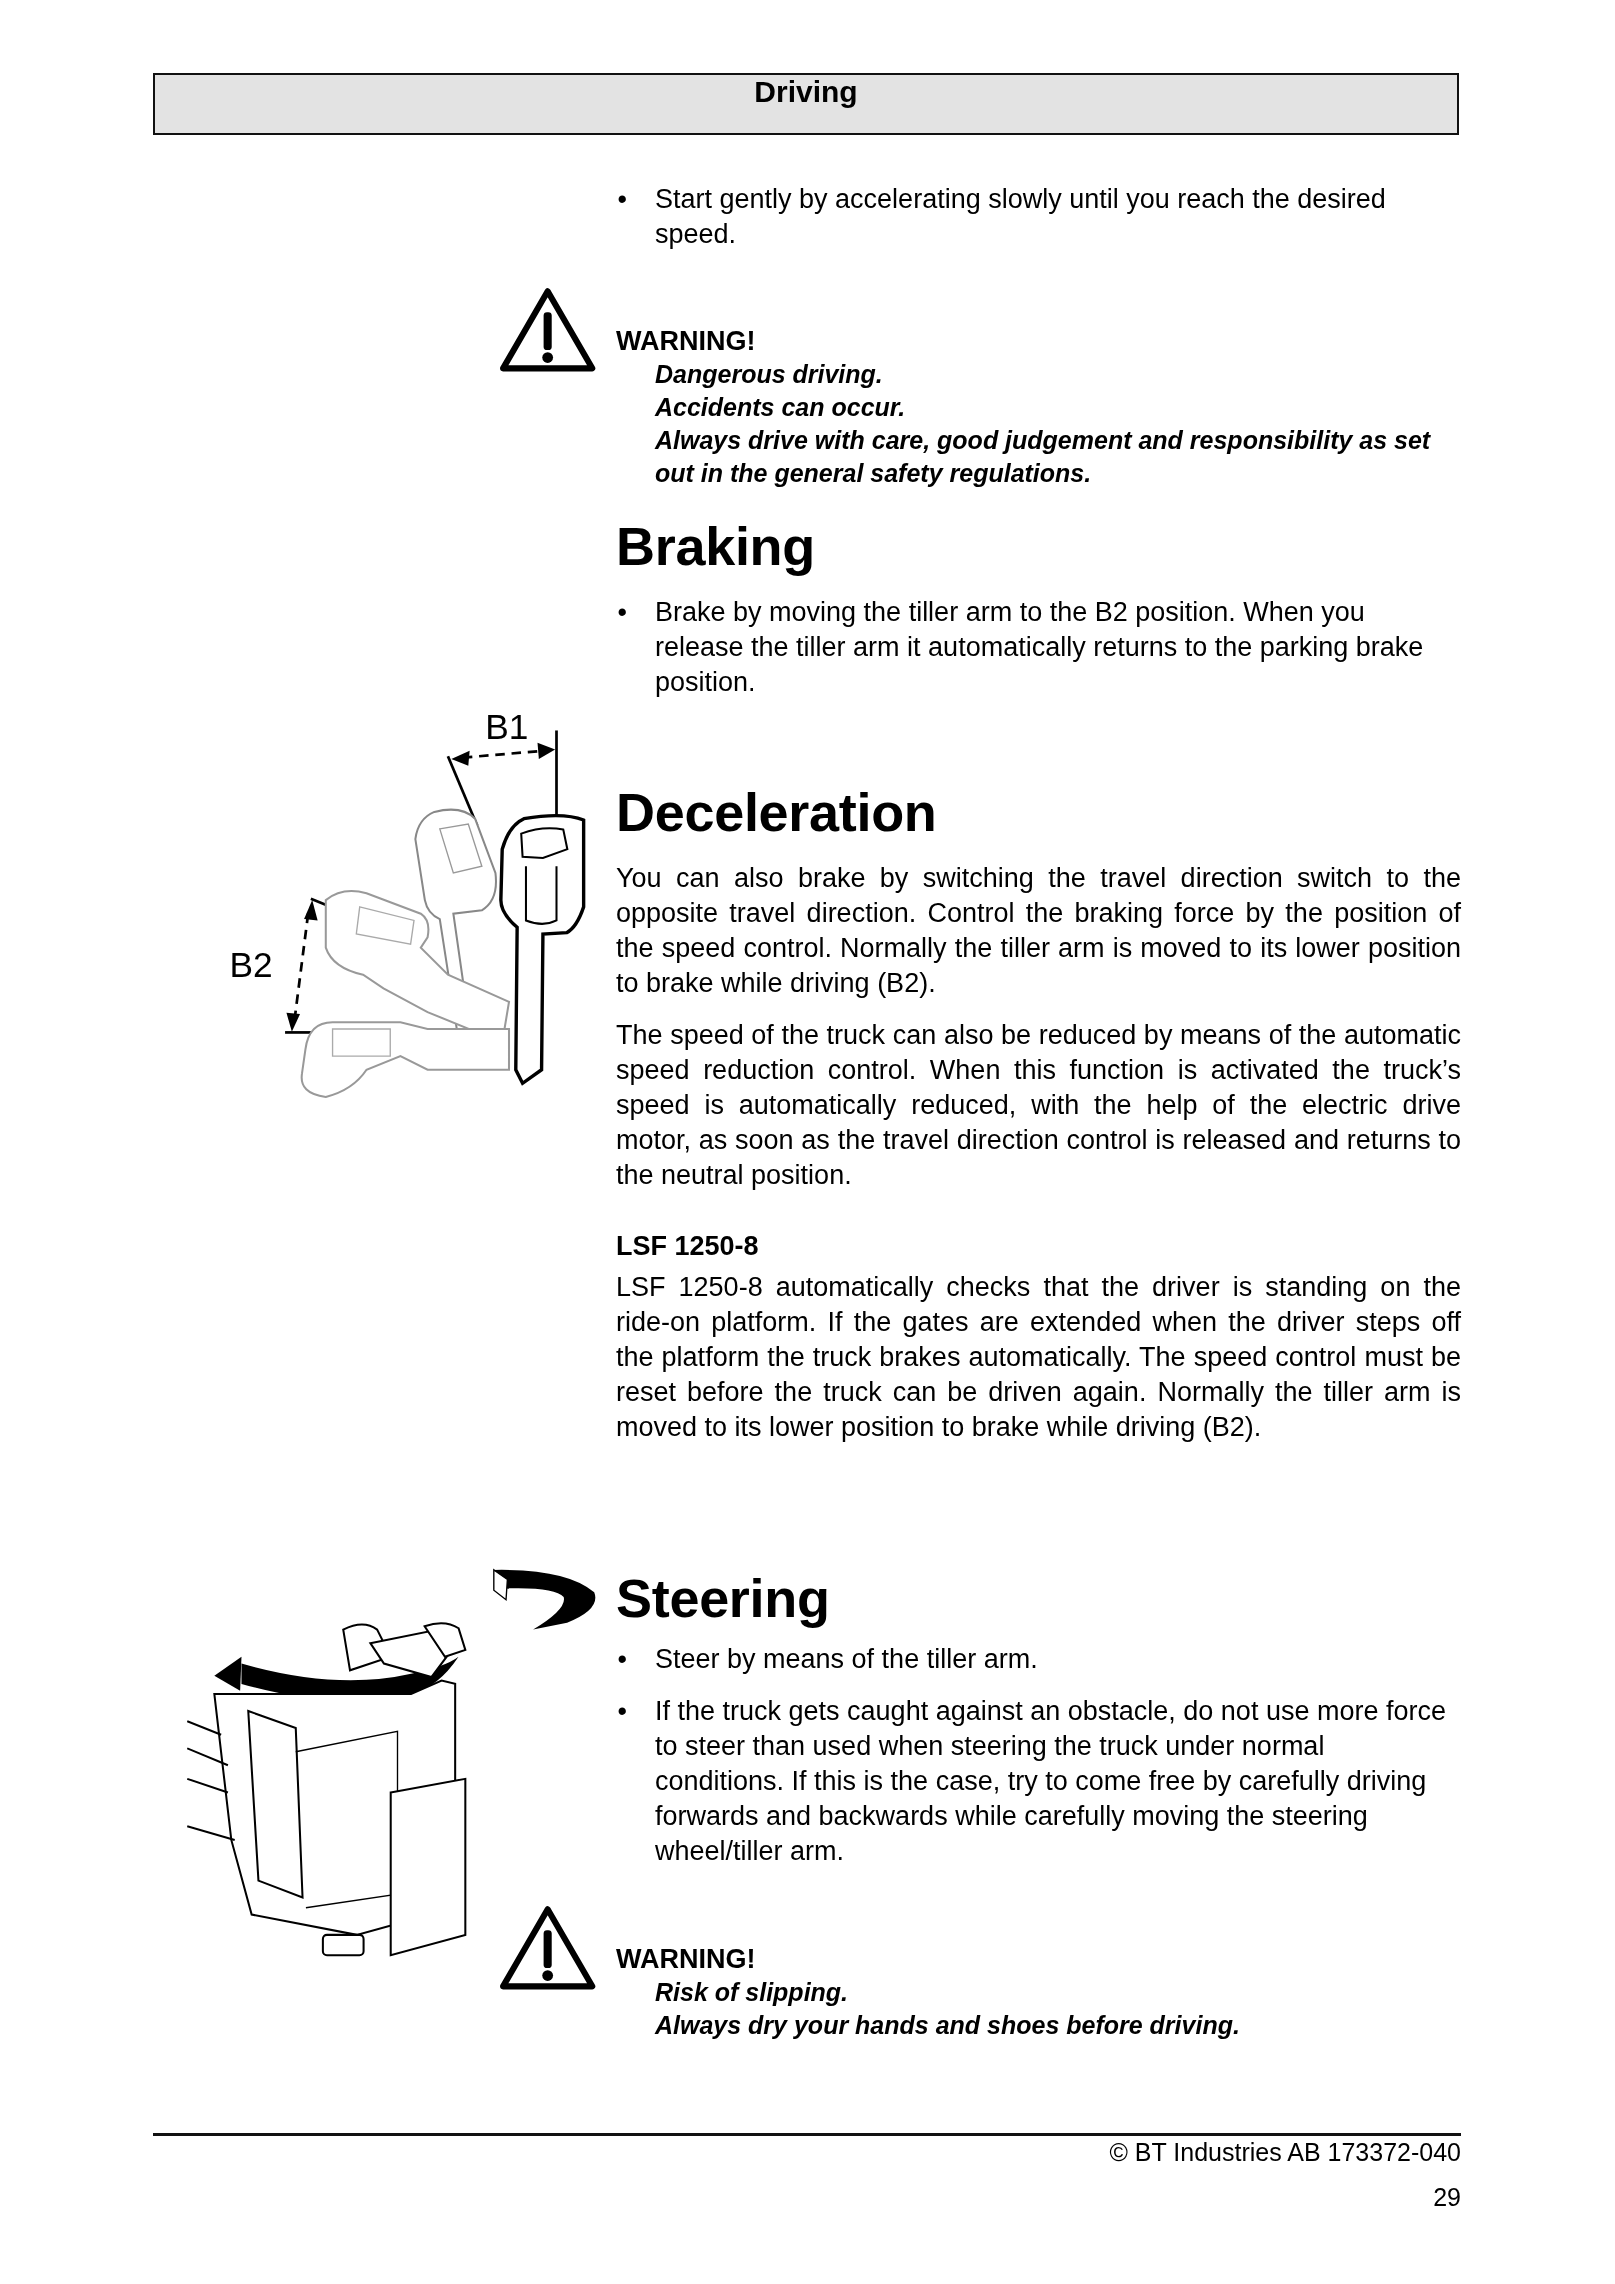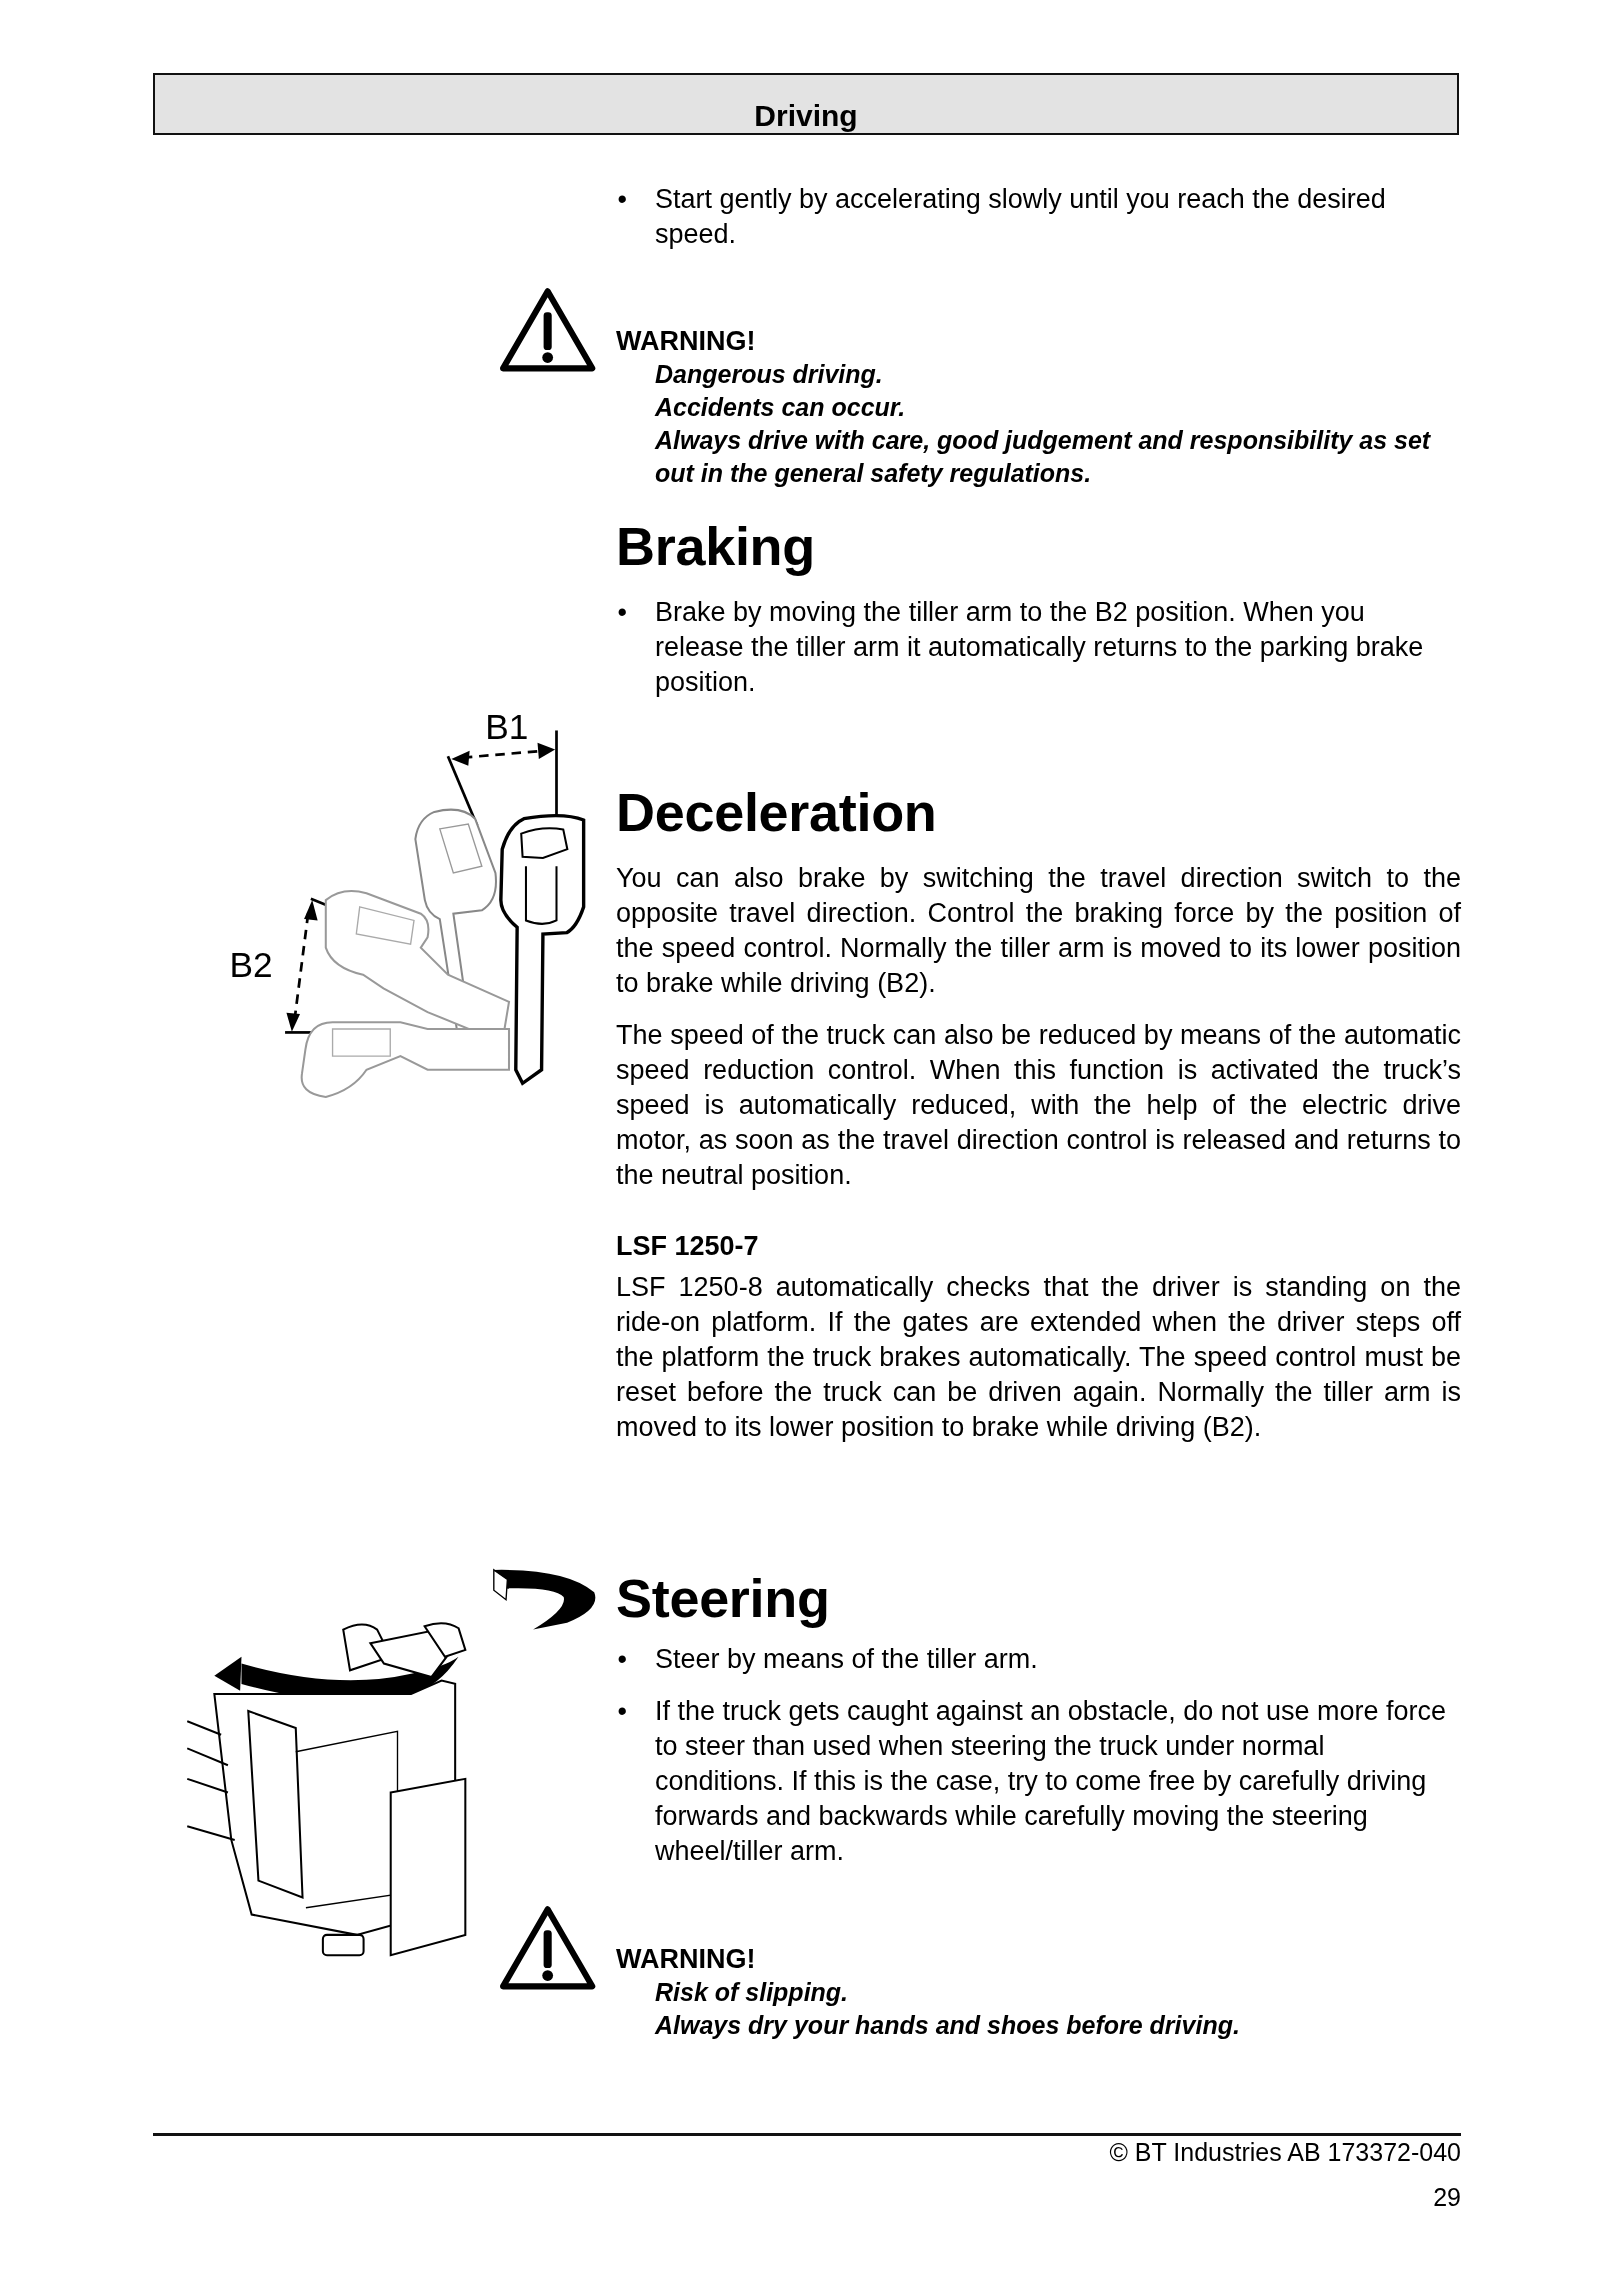--- a/index.html
+++ b/index.html
@@ -4,21 +4,21 @@
 <style>
   html, body { margin: 0; padding: 0; background: #ffffff; }
   body {
     width: 1616px; height: 2284px; position: relative; overflow: hidden;
     font-family: "Liberation Sans", "DejaVu Sans", sans-serif; color: #000;
   }
   .abs { position: absolute; }
   .header-box {
     left: 153px; top: 73px; width: 1306px; height: 62px;
     background: #e3e3e3; border: 2px solid #111; box-sizing: border-box;
-    display: flex; align-items: flex-end; justify-content: center;
+    display: flex; align-items: flex-start; justify-content: center;
   }
   .header-title { font-weight: bold; font-size: 30px; letter-spacing: 0px; }
   .col { left: 616px; width: 845px; }
   .body-text { font-size: 27px; line-height: 35px; }
   .justify { text-align: justify; text-align-last: left; }
   .bullet-item { position: relative; padding-left: 39px; }
   .bullet-dot { position: absolute; left: 1.4px; top: 0; }
   .h1 { font-weight: bold; font-size: 54px; line-height: 61px; letter-spacing: -0.3px; }
   .h2 { font-weight: bold; font-size: 27px; line-height: 34px; }
   .warn-title { font-weight: bold; font-size: 27px; line-height: 34px; margin-top: 40px; }
@@ -97,21 +97,21 @@
     <path d="M120 510 Q125 470 160 470 L260 470 L300 480 L420 480 L420 540 L300 540 L260 520 L210 540 Q190 570 150 580 Q110 575 115 545 Z" fill="#fff" stroke="#999" stroke-width="3"></path>
     <path d="M160 480 L245 480 L245 520 L160 520 Z" fill="none" stroke="#aaa" stroke-width="2"></path>
   </svg>
 </div>
 
 <div class="abs col h1" style="top:782px;">Deceleration</div>
 
 <div class="abs col body-text justify" style="top:861px;">You can also brake by switching the travel direction switch to the opposite travel direction. Control the braking force by the position of the speed control. Normally the tiller arm is moved to its lower position to brake while driving (B2).</div>
 <div class="abs col body-text justify" style="top:1018px;">The speed of the truck can also be reduced by means of the automatic speed reduction control. When this function is activated the truck’s speed is automatically reduced, with the help of the electric drive motor, as soon as the travel direction control is released and returns to the neutral position.</div>
 
-<div class="abs col h2" style="top:1229px;">LSF 1250-7</div>
+<div class="abs col h2" style="top:1229px;">LSF 1250-8</div>
 <div class="abs col body-text justify" style="top:1270px;">LSF 1250-8 automatically checks that the driver is standing on the ride-on platform. If the gates are extended when the driver steps off the platform the truck brakes automatically. The speed control must be reset before the truck can be driven again. Normally the tiller arm is moved to its lower position to brake while driving (B2).</div>
 
 <div class="abs" style="left:187px; top:1555px; width:421px; height:407px;">
   <svg width="421" height="407" viewBox="0 0 620 600">
 
     <path d="M452 22 Q560 20 600 55 Q610 80 560 100 L510 110 Q560 80 555 62 Q540 45 452 50 Z" fill="#000"></path>
     <path d="M452 22 L452 52 L470 66 L472 36 Z" fill="#fff" stroke="#000" stroke-width="2"></path>
 
     <path d="M80 160 Q220 200 330 175 Q380 165 400 150 Q370 195 330 205 Q220 230 80 190 Z" fill="#000"></path>
     <path d="M80 150 L78 200 L40 178 Z" fill="#000"></path>

